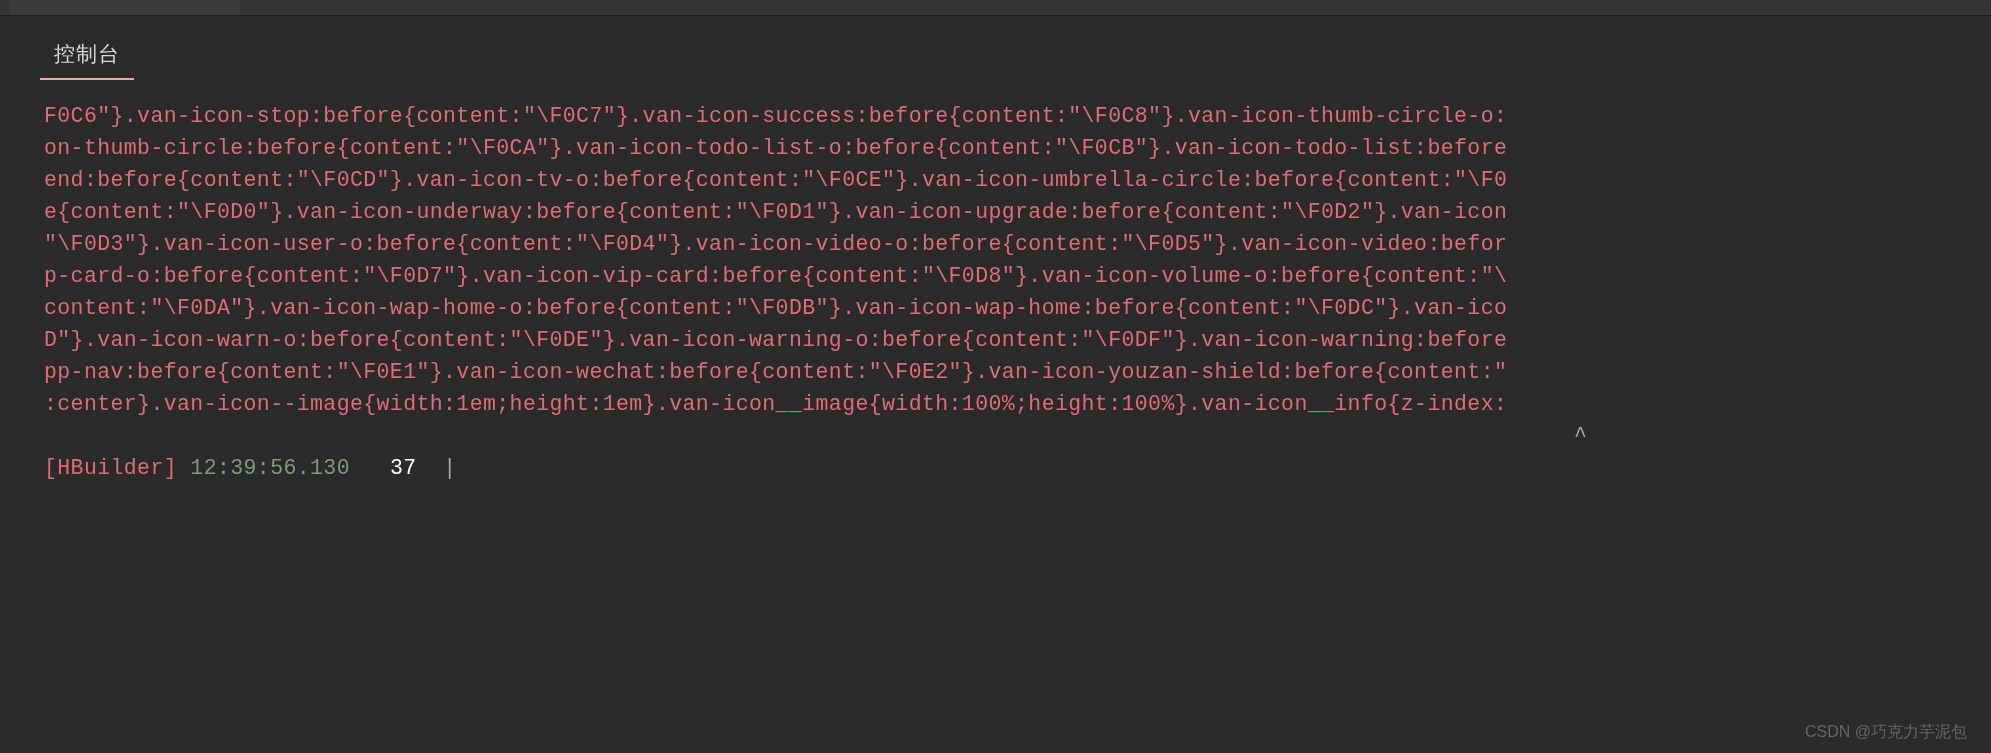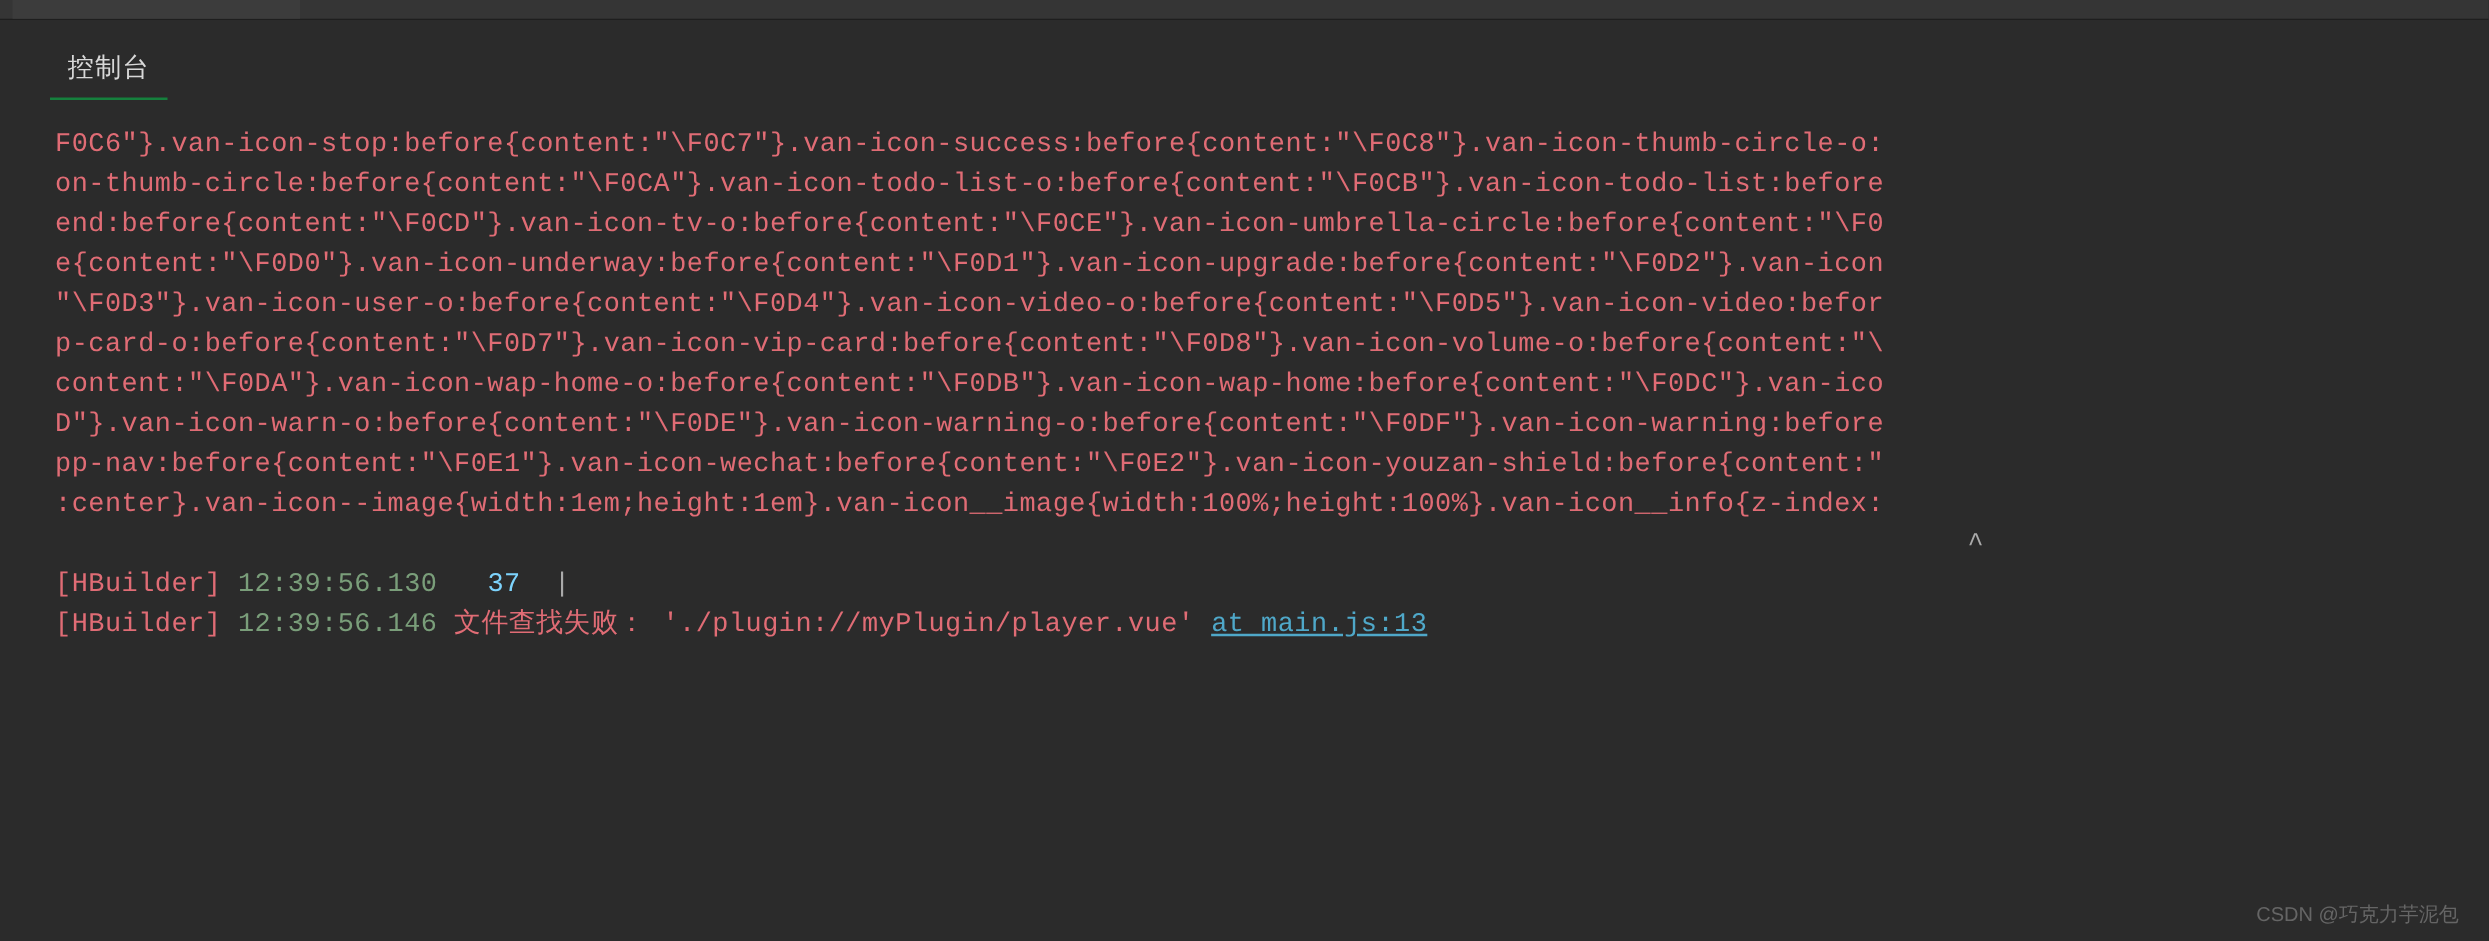--- a/index.html
+++ b/index.html
@@ -26,42 +26,42 @@
     background: #3c3c3c;
   }
   .tab-bar {
     display: flex;
     padding: 18px 0 0 40px;
   }
   .tab {
     color: #d8d8d8;
     font-size: 21px;
     padding: 6px 14px 10px 14px;
-    border-bottom: 2px solid #15803d;
+    border-bottom: 2px solid #fca5a5;
     font-family: "Microsoft YaHei", "PingFang SC", sans-serif;
     letter-spacing: 1px;
   }
   .console {
     padding: 20px 0 0 44px;
     line-height: 32px;
     white-space: nowrap;
     font-size: 21.5px;
     letter-spacing: 0.4px;
   }
   .css-line {
     color: #e06c75;
     font-weight: 400;
   }
   .log-line {
     color: #aaaaaa;
   }
   .log-line .tag { color: #e06c75; }
   .log-line .time { color: #7a9e7a; }
   .log-line .sep { color: #aaaaaa; }
-  .log-line .num { color: #7dd3fc; }
+  .log-line .num { color: #ffffff; }
   .log-line .msg { color: #e06c75; }
   .log-line .path { color: #e06c75; }
   .log-line .link {
     color: #4fa8c9;
     text-decoration: underline;
     cursor: pointer;
   }
   .caret-line {
     color: #aaaaaa;
     padding-left: 1530px;
@@ -101,22 +101,15 @@
 
   <div class="caret-line">^</div>
 
   <div class="log-line">
     <span class="tag">[HBuilder]</span>
     <span class="time">12:39:56.130</span>&nbsp;&nbsp;
     <span class="num">37</span>&nbsp;
     <span class="sep">|</span>
   </div>
 
-  <div class="log-line">
-    <span class="tag">[HBuilder]</span>
-    <span class="time">12:39:56.146</span>
-    <span class="msg">文件查找失败：</span>
-    <span class="path">'./plugin://myPlugin/player.vue'</span>
-    <span class="link">at main.js:13</span>
-  </div>
 </div>
 
 <div class="watermark">CSDN @巧克力芋泥包</div>
 
 </body></html>

